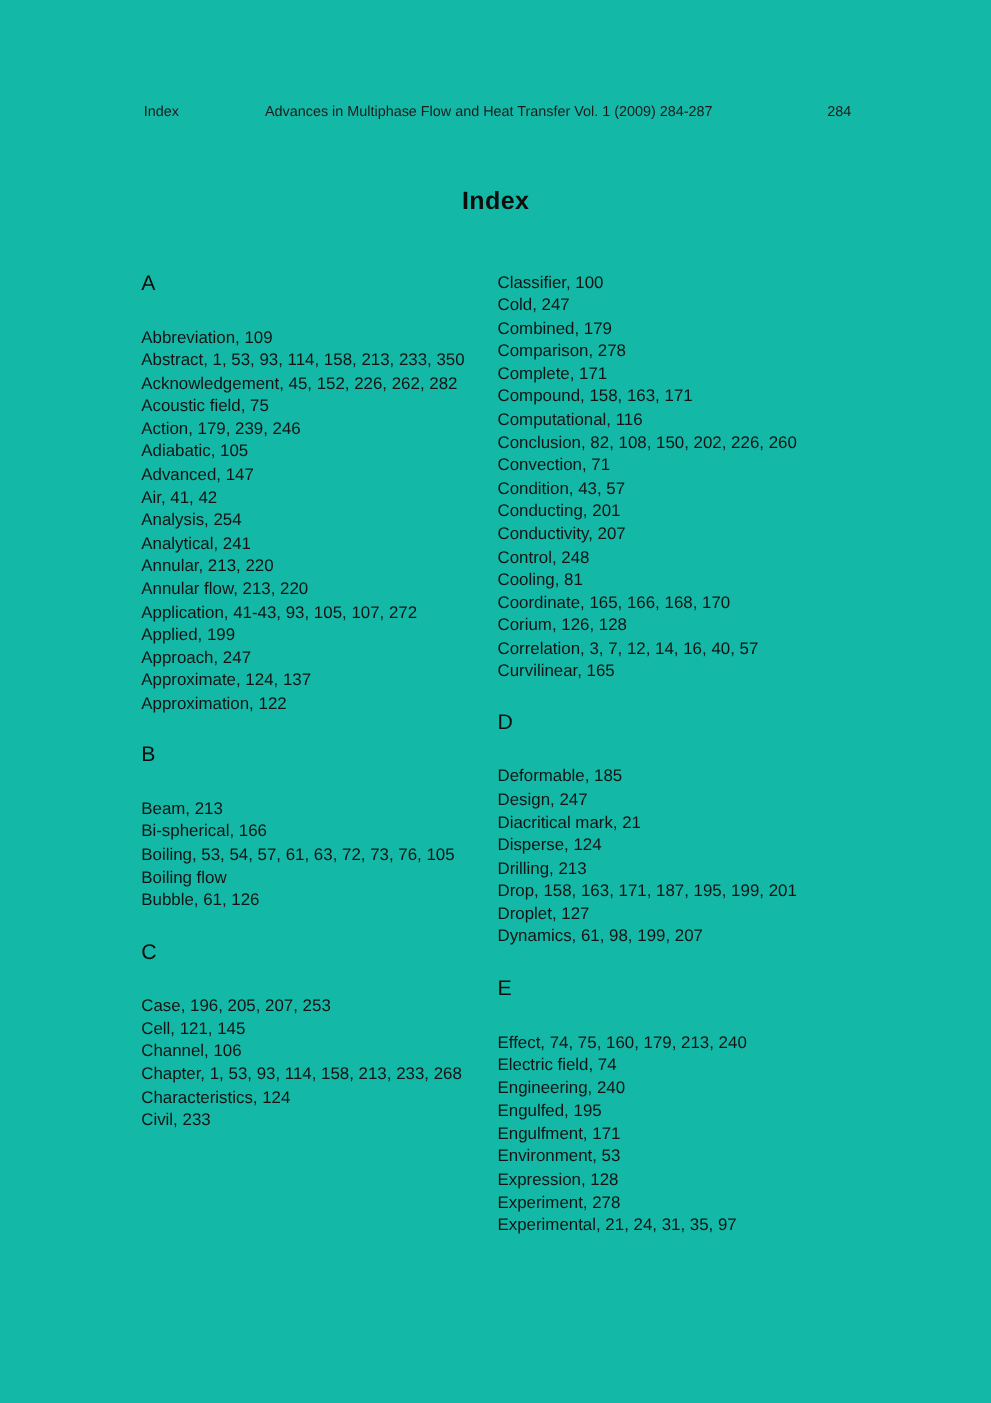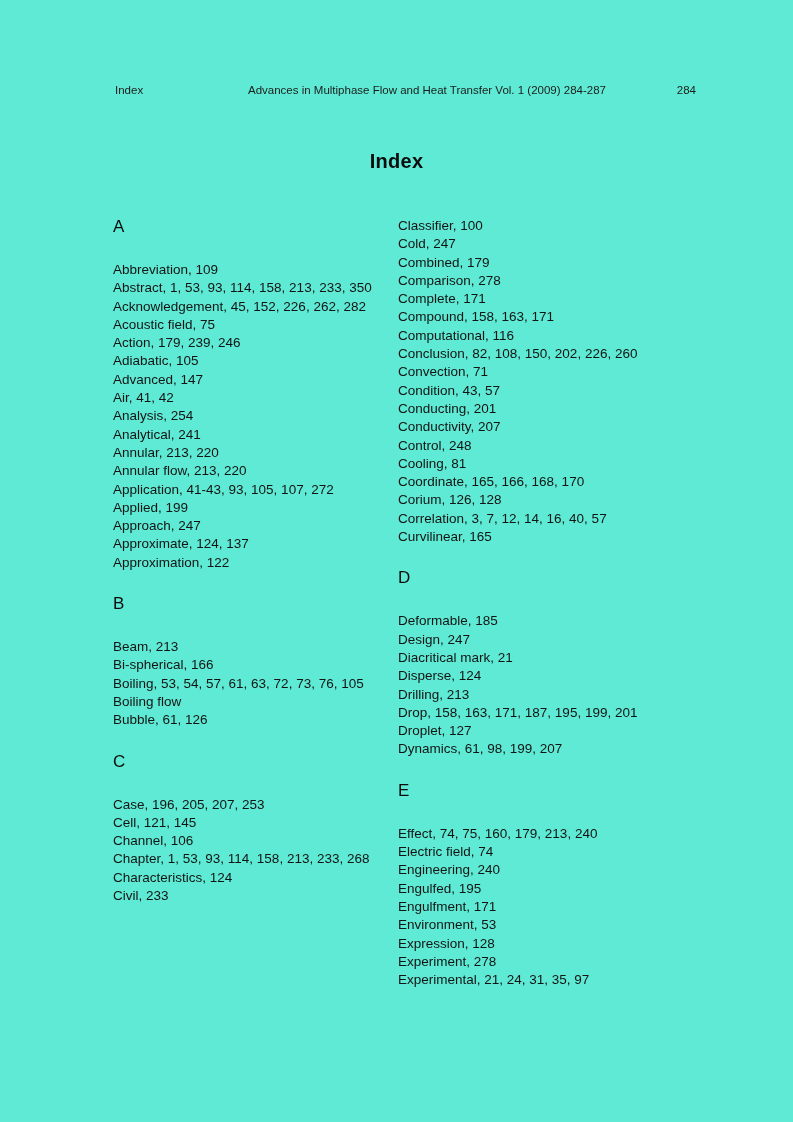--- a/index.html
+++ b/index.html
@@ -4,27 +4,27 @@
 <style>
   html, body { margin: 0; padding: 0; }
   body {
     width: 793px; height: 1122px;
     background: #ffffff;
     position: relative;
     font-family: "Liberation Sans", sans-serif;
     color: #141414;
     overflow: hidden;
   }
-  .page { position: absolute; inset: 0; background: #5eead4; }
+  .page { position: absolute; inset: 0; background: #14b8a6; }
 
   
   .running-header { position: absolute; top: 83px; left: 0; right: 0; height: 16px; font-size: 11.5px; line-height: 14px; color: #1c1c1c; }
   .rh-left   { position: absolute; left: 115px; top: 0; }
-  .rh-center { position: absolute; left: 212px; top: 0; margin-left: 36px; }
-  .rh-right  { position: absolute; right: 97px; top: 0; margin-left: 26px; }
+  .rh-center { position: absolute; left: 212px; top: 0; }
+  .rh-right  { position: absolute; right: 112px; top: 0; margin-left: 26px; }
 
   
   .page-title {
     position: absolute; top: 150px; left: 0; width: 100%;
     text-align: center;
     font-size: 20px; font-weight: bold; letter-spacing: 0.3px;
     color: #0d0d0d;
   }
 
   

